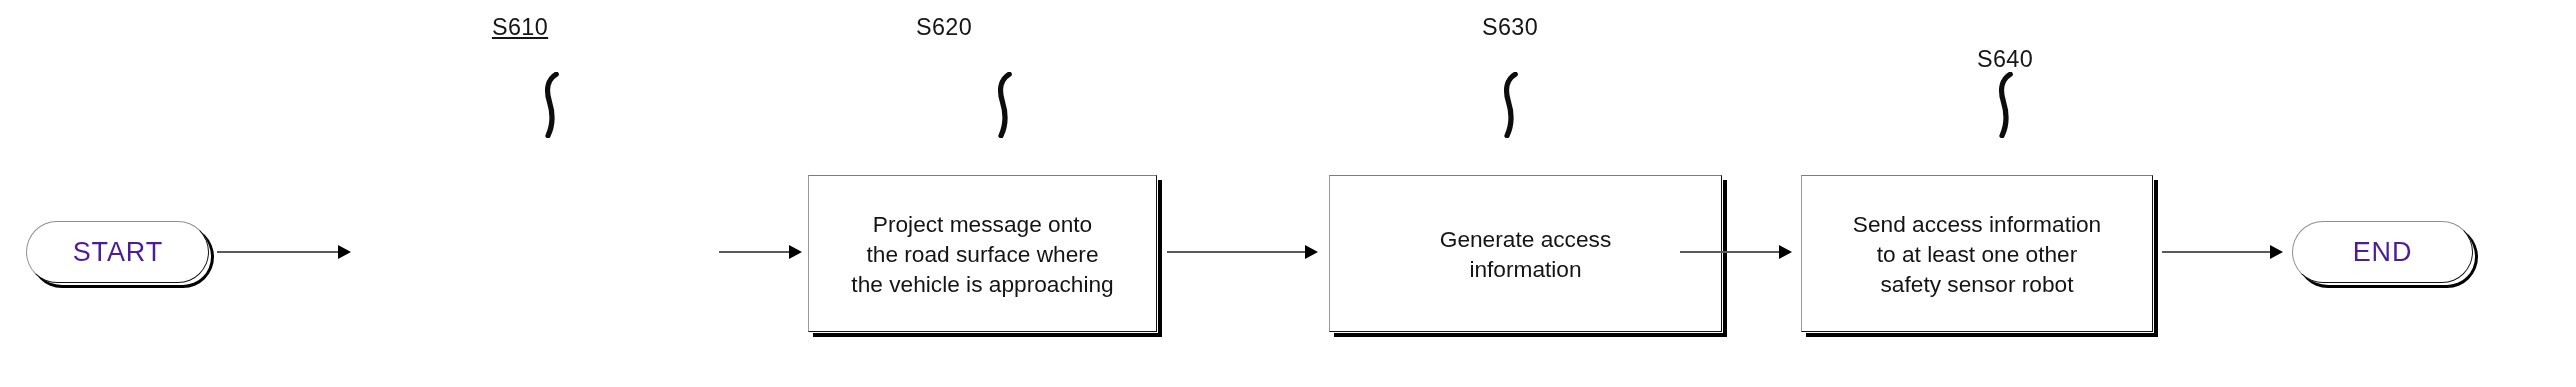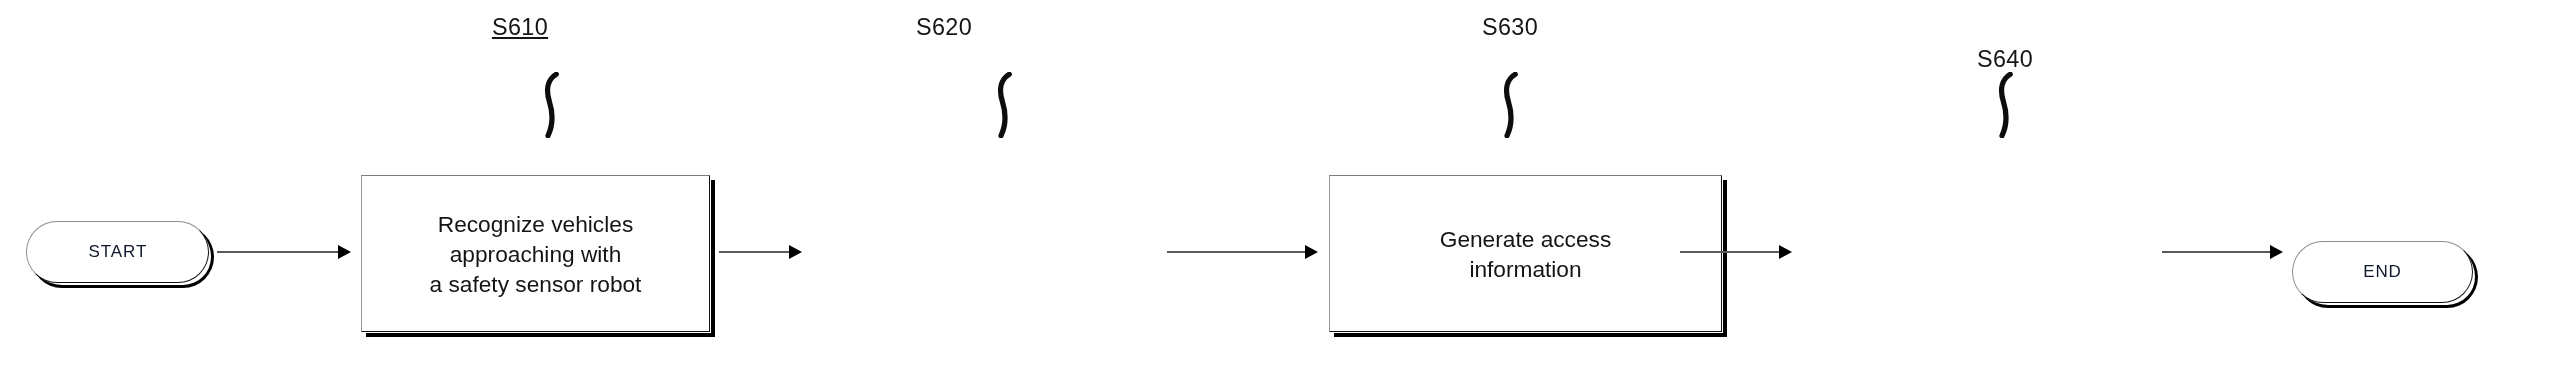--- a/index.html
+++ b/index.html
@@ -70,24 +70,24 @@
     height: 100%;
     border-radius: 754px;
     background: transparent;
     border-right: 3.8px solid #000000;
     border-bottom: 3.8px solid #000000;
     box-sizing: border-box;
     z-index: 1;
     pointer-events: none;
   }
   .terminator-text {
-    font-size: 17px;
+    font-size: 27px;
     line-height: 26px;
     letter-spacing: 0.9px;
-    color: #0f172a;
+    color: #4c1d95;
     white-space: nowrap;
   }
 
   
   .process-wrap {
     position: absolute;
   }
   .process-box {
     position: relative;
     box-sizing: border-box;
@@ -183,60 +183,68 @@
     <div class="terminator">
       <span class="terminator-text">START</span>
     </div>
   </div>
 
   <div class="arrow" style="left:217px; top:243px; width:134px;">
     <div class="arrow-line"></div>
     <div class="arrow-head"></div>
   </div>
 
-  <div class="process-wrap" style="left:361px; top:175px; width:349px; height:157px;">
+
+  <div class="arrow" style="left:719px; top:243px; width:83px;">
+    <div class="arrow-line"></div>
+    <div class="arrow-head"></div>
+  </div>
+
+  <div class="process-wrap" style="left:808px; top:175px; width:349px; height:157px;">
     <div class="process-shadow"></div>
     <div class="process-box">
-      <span class="process-text">Recognize vehicles
-approaching with
-a safety sensor robot</span>
-    </div>
-  </div>
-
-  <div class="arrow" style="left:719px; top:243px; width:83px;">
-    <div class="arrow-line"></div>
-    <div class="arrow-head"></div>
-  </div>
-
+      <span class="process-text">Project message onto
+the road surface where
+the vehicle is approaching</span>
+    </div>
+  </div>
 
   <div class="arrow" style="left:1167px; top:243px; width:151px;">
     <div class="arrow-line"></div>
     <div class="arrow-head"></div>
   </div>
 
   <div class="process-wrap" style="left:1329px; top:175px; width:393px; height:157px;">
     <div class="process-shadow"></div>
     <div class="process-box">
       <span class="process-text">Generate access
 information</span>
     </div>
   </div>
 
   <div class="arrow" style="left:1680px; top:243px; width:112px;">
     <div class="arrow-line"></div>
     <div class="arrow-head"></div>
   </div>
 
+  <div class="process-wrap" style="left:1801px; top:175px; width:352px; height:157px;">
+    <div class="process-shadow"></div>
+    <div class="process-box">
+      <span class="process-text">Send access information
+to at least one other
+safety sensor robot</span>
+    </div>
+  </div>
 
   <div class="arrow" style="left:2162px; top:243px; width:121px;">
     <div class="arrow-line"></div>
     <div class="arrow-head"></div>
   </div>
 
-  <div class="terminator-wrap" style="left:2292px; top:221px; width:181px; height:62px;margin-top:20px;">
+  <div class="terminator-wrap" style="left:2292px; top:221px; width:181px; height:62px;">
     <div class="terminator-shadow"></div>
     <div class="terminator">
       <span class="terminator-text">END</span>
     </div>
   </div>
 
 </div>
 
 
 </body></html>

